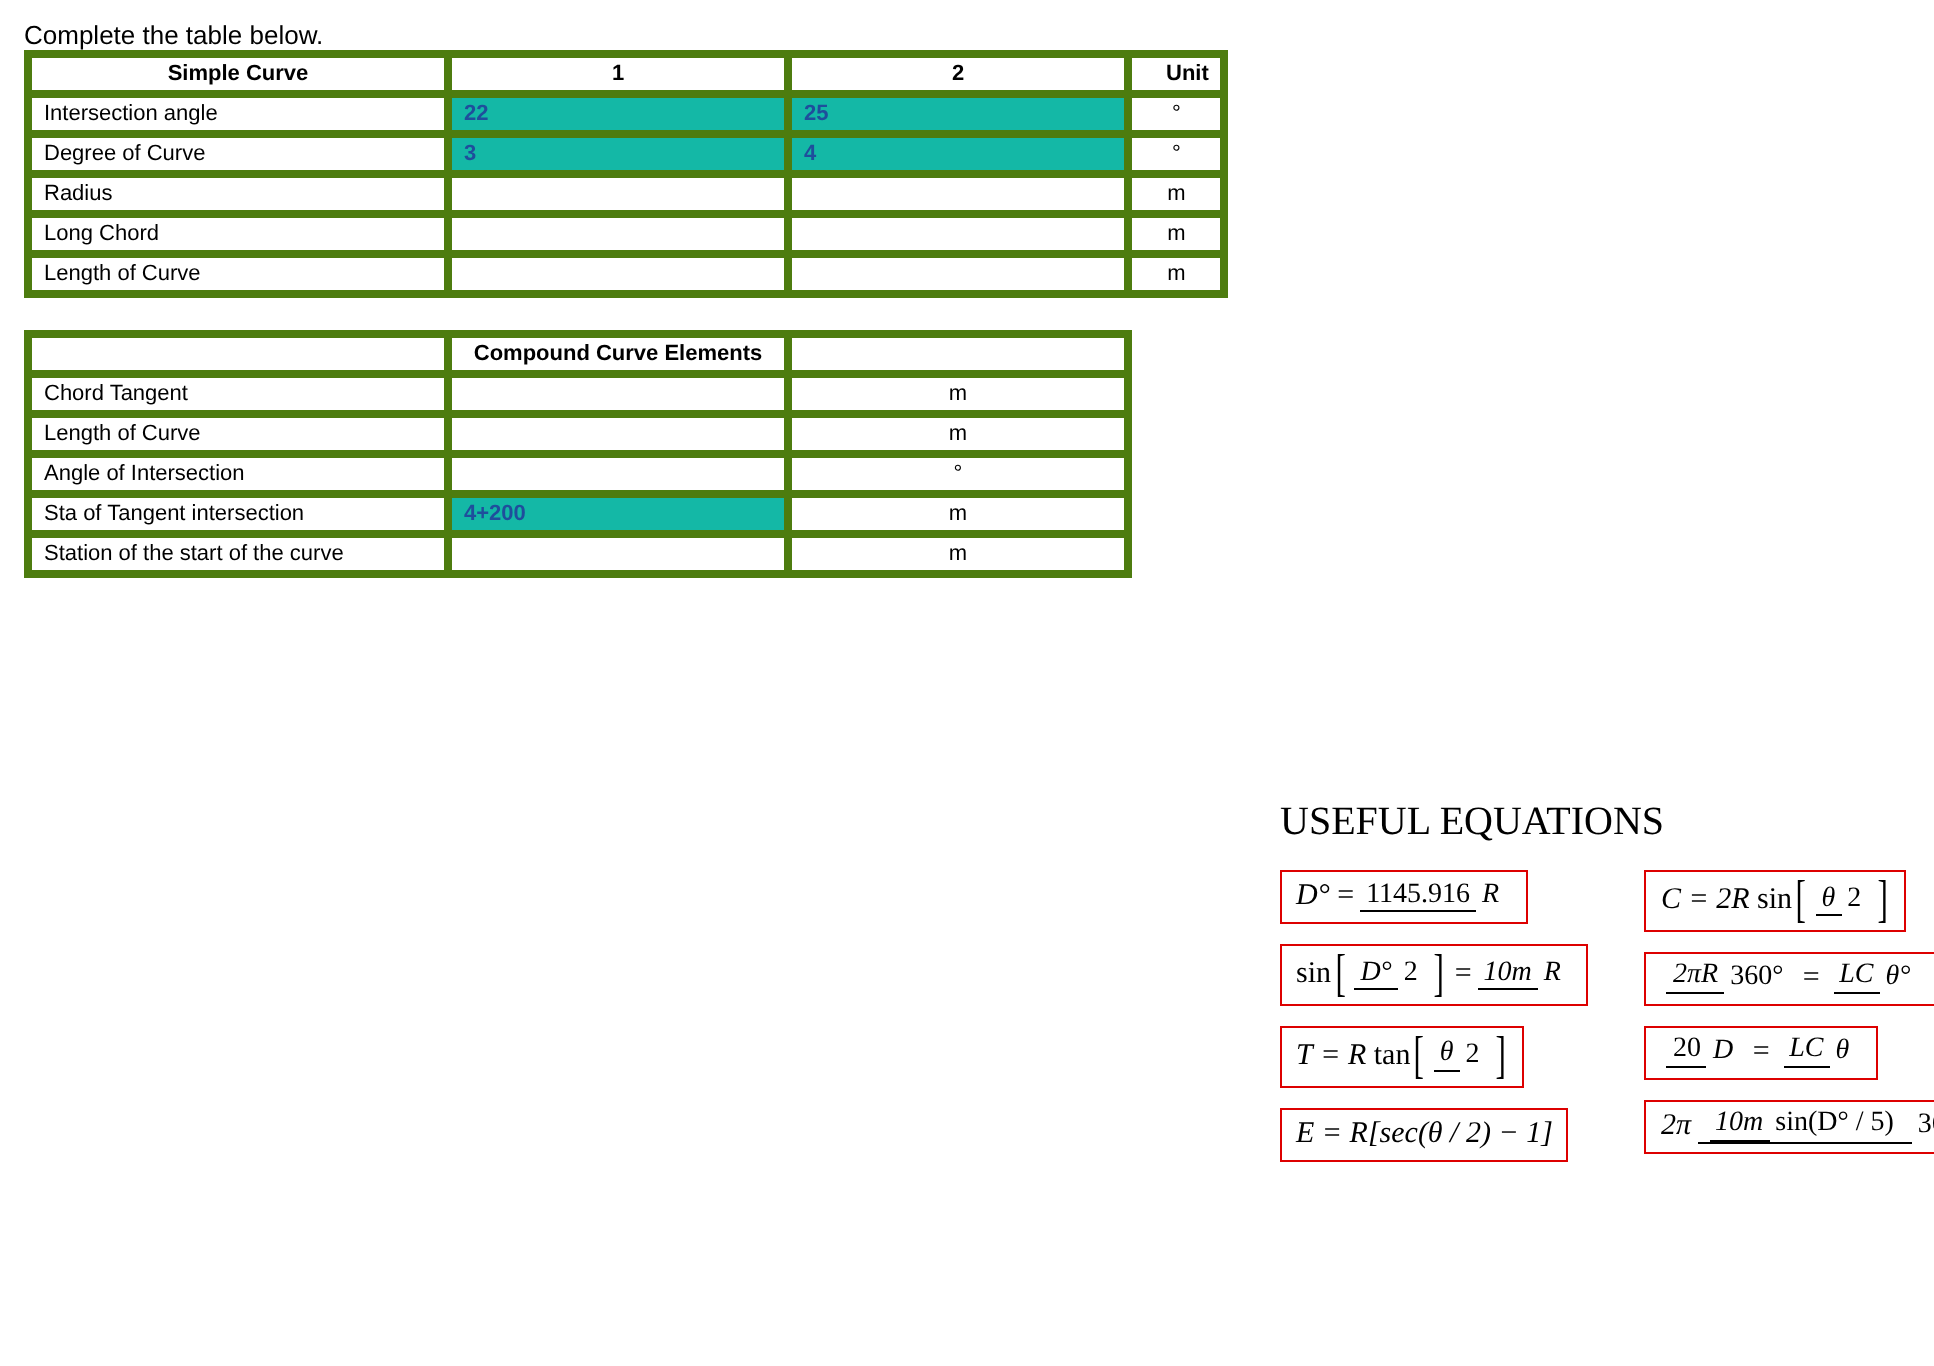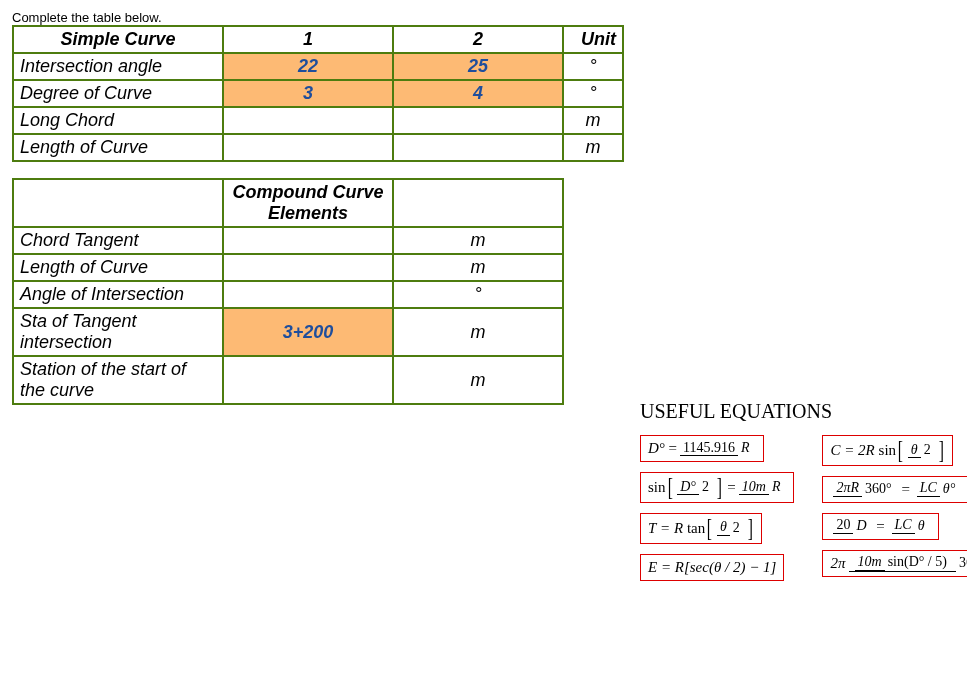--- a/index.html
+++ b/index.html
@@ -11,36 +11,35 @@
     padding: 10px 12px;
     width: 967px;
     background: #fff;
   }
   .instruction { margin-bottom: 0; }
   table {
     border-collapse: collapse;
     margin-bottom: 16px;
   }
   td, th {
-    border: 2px solid #4d7c0f;
+    border: 4px solid #4d7c0f;
     padding: 2px 6px;
-    font-size: 18px;
+    font-size: 11px;
     font-weight: normal;
     text-align: left;
     height: 20px;
     vertical-align: middle;
-    font-style: italic;
   }
   .hcenter { text-align: center; }
   .bold { font-weight: bold; }
   .given {
-    background: #fdba74;
+    background: #14b8a6;
     color: #1f4e9c;
     font-weight: bold;
-    text-align: center;
+    text-align: left;
   }
   .t1-c0 { width: 210px; }
   .t1-c1 { width: 170px; }
   .t1-c2 { width: 170px; }
   .t1-c3 { width: 45px; padding-left: 17px; }
   .t2-c0 { width: 210px; }
   .t2-c1 { width: 170px; text-align: center; }
   .t2-c2 { width: 170px; }
   .eq-title {
     font-family: "Times New Roman", Times, serif;
@@ -103,20 +102,26 @@
     <td class="given">25</td>
     <td class="hcenter">°</td>
   </tr>
   <tr>
     <td>Degree of Curve</td>
     <td class="given">3</td>
     <td class="given">4</td>
     <td class="hcenter">°</td>
   </tr>
   <tr>
+    <td>Radius</td>
+    <td></td>
+    <td></td>
+    <td class="hcenter">m</td>
+  </tr>
+  <tr>
     <td>Long Chord</td>
     <td></td>
     <td></td>
     <td class="hcenter">m</td>
   </tr>
   <tr>
     <td>Length of Curve</td>
     <td></td>
     <td></td>
     <td class="hcenter">m</td>
@@ -141,21 +146,21 @@
     <td></td>
     <td class="hcenter">m</td>
   </tr>
   <tr>
     <td>Angle of Intersection</td>
     <td></td>
     <td class="hcenter">°</td>
   </tr>
   <tr>
     <td>Sta of Tangent intersection</td>
-    <td class="given">3+200</td>
+    <td class="given">4+200</td>
     <td class="hcenter">m</td>
   </tr>
   <tr>
     <td>Station of the start of the curve</td>
     <td></td>
     <td class="hcenter">m</td>
   </tr>
 </tbody>
   </table>
 

